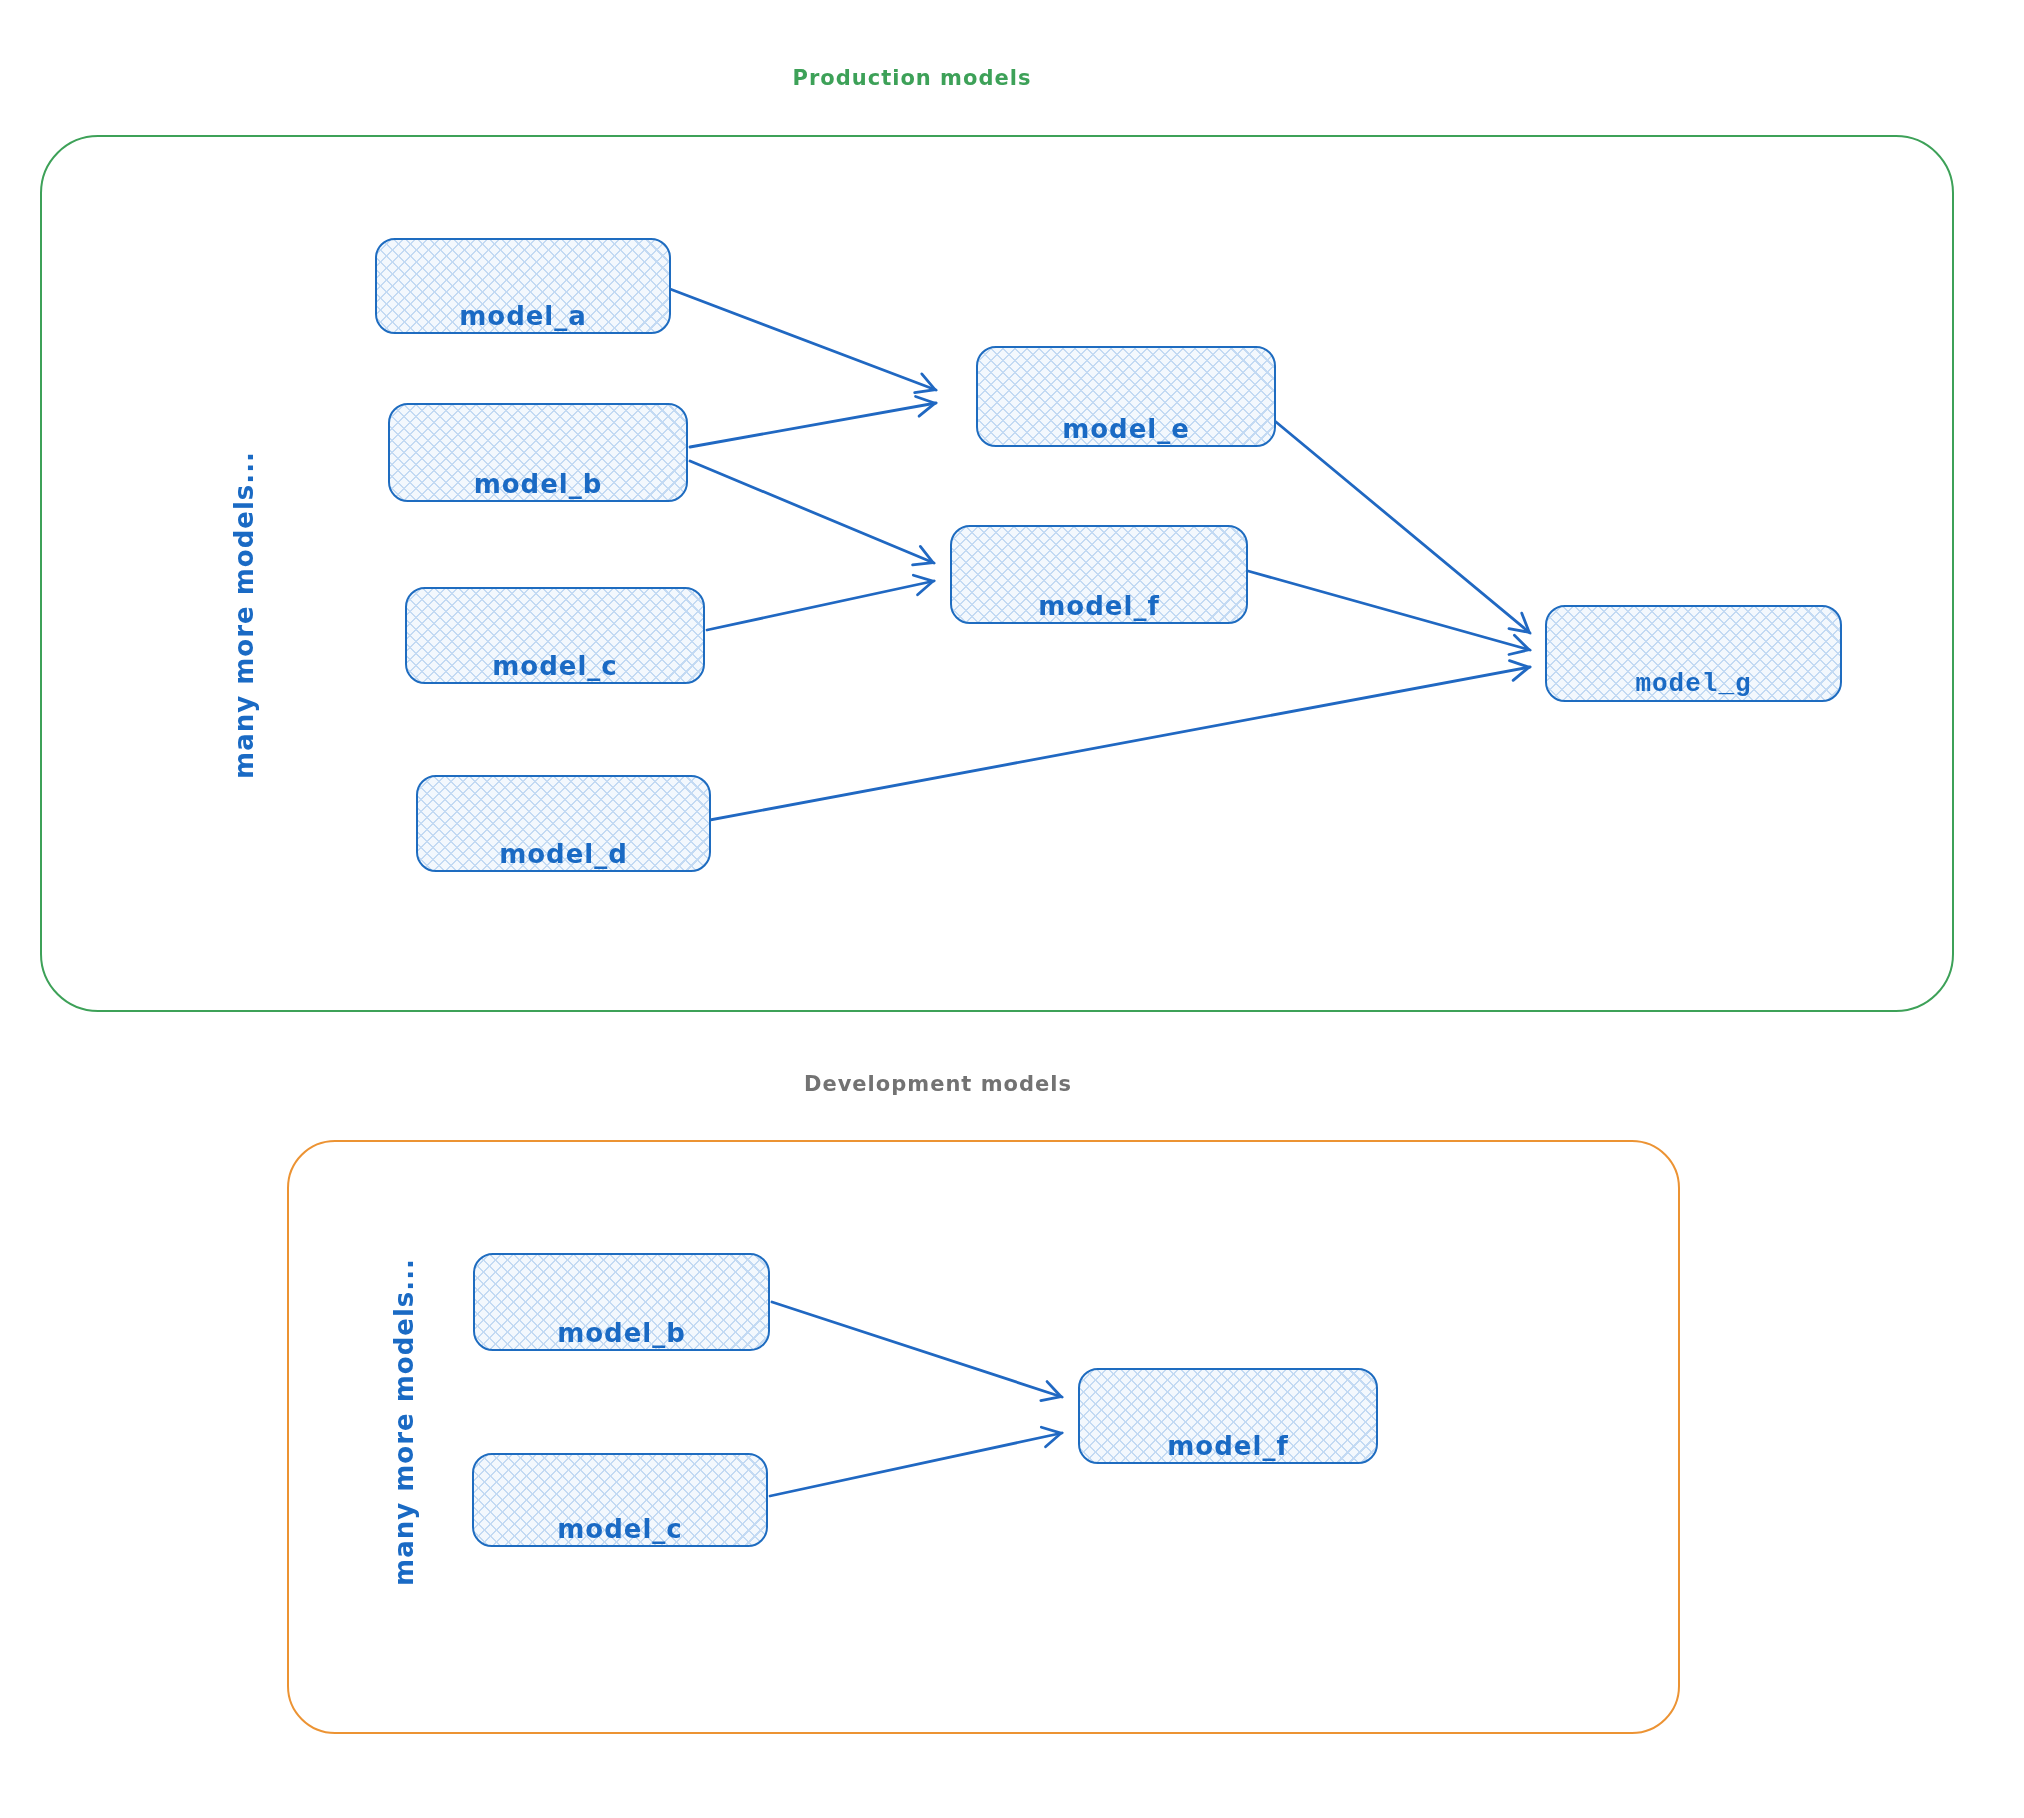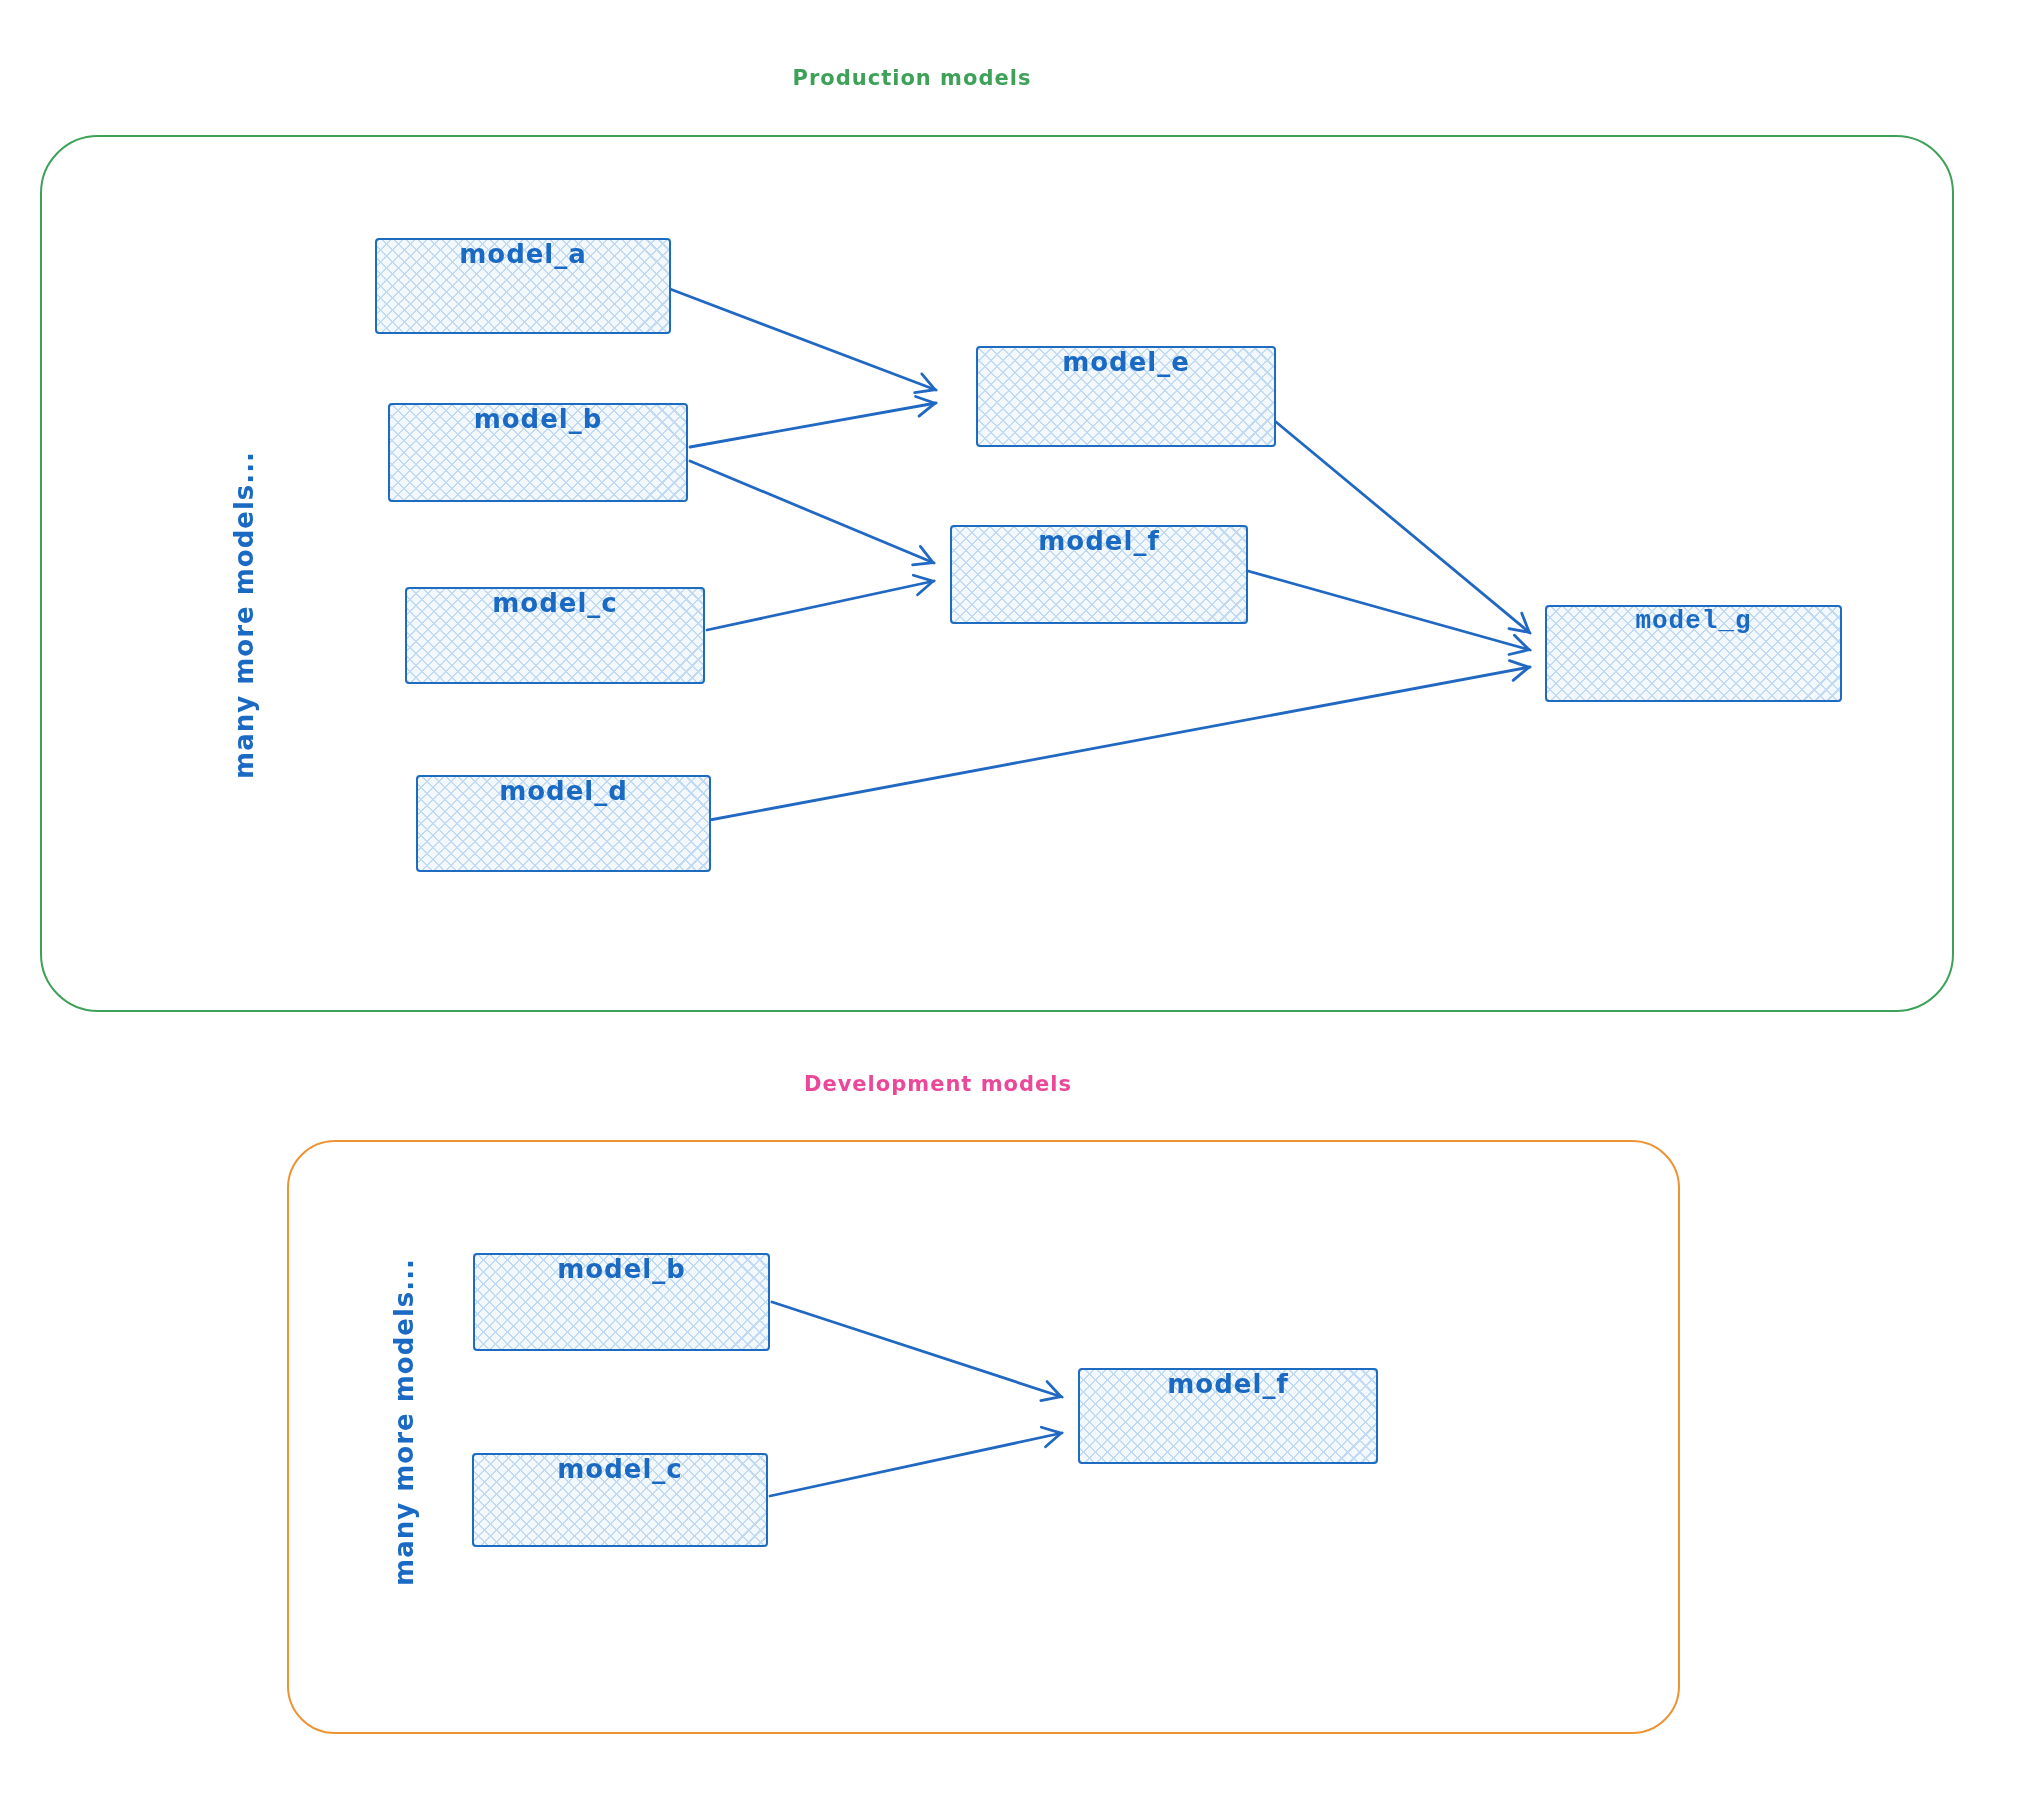--- a/index.html
+++ b/index.html
@@ -13,21 +13,21 @@
   }
   .section-title {
     position: absolute;
     transform: translateX(-50%);
     font-size: 21px;
     letter-spacing: 1px;
     white-space: nowrap;
     font-weight: 600;
   }
   .title-production { left: 912px; top: 66px; color: #3da158; }
-  .title-development { left: 938px; top: 1072px; color: #ec4899; }
+  .title-development { left: 938px; top: 1072px; color: #737373; }
   .container {
     position: absolute;
     background: transparent;
   }
   .container-production {
     left: 40px; top: 135px; width: 1910px; height: 873px;
     border: 2px solid #3da158; border-radius: 58px;
   }
   .container-development {
     left: 287px; top: 1140px; width: 1389px; height: 590px;
@@ -40,23 +40,23 @@
     color: #1a6ac4;
     font-size: 26px;
     letter-spacing: 1px;
     font-weight: 600;
   }
   .side-label-production { left: 244px; top: 615px; }
   .side-label-development { left: 404px; top: 1422px; }
   .node {
     position: absolute;
     border: 2.5px solid #1e6cc0;
-    border-radius: 4px;
+    border-radius: 20px;
     display: flex;
-    align-items: flex-start;
+    align-items: flex-end;
     justify-content: center;
     color: #1a6ac4;
     font-size: 26px;
     letter-spacing: 1px;
     font-weight: 600;
     background:
       repeating-linear-gradient(45deg,  #c3daf3 0px, #c3daf3 1.7px, transparent 1.7px, transparent 8.5px),
       repeating-linear-gradient(135deg, #c3daf3 0px, #c3daf3 1.7px, transparent 1.7px, transparent 8.5px),
       #f3f8fd;
     z-index: 2;

